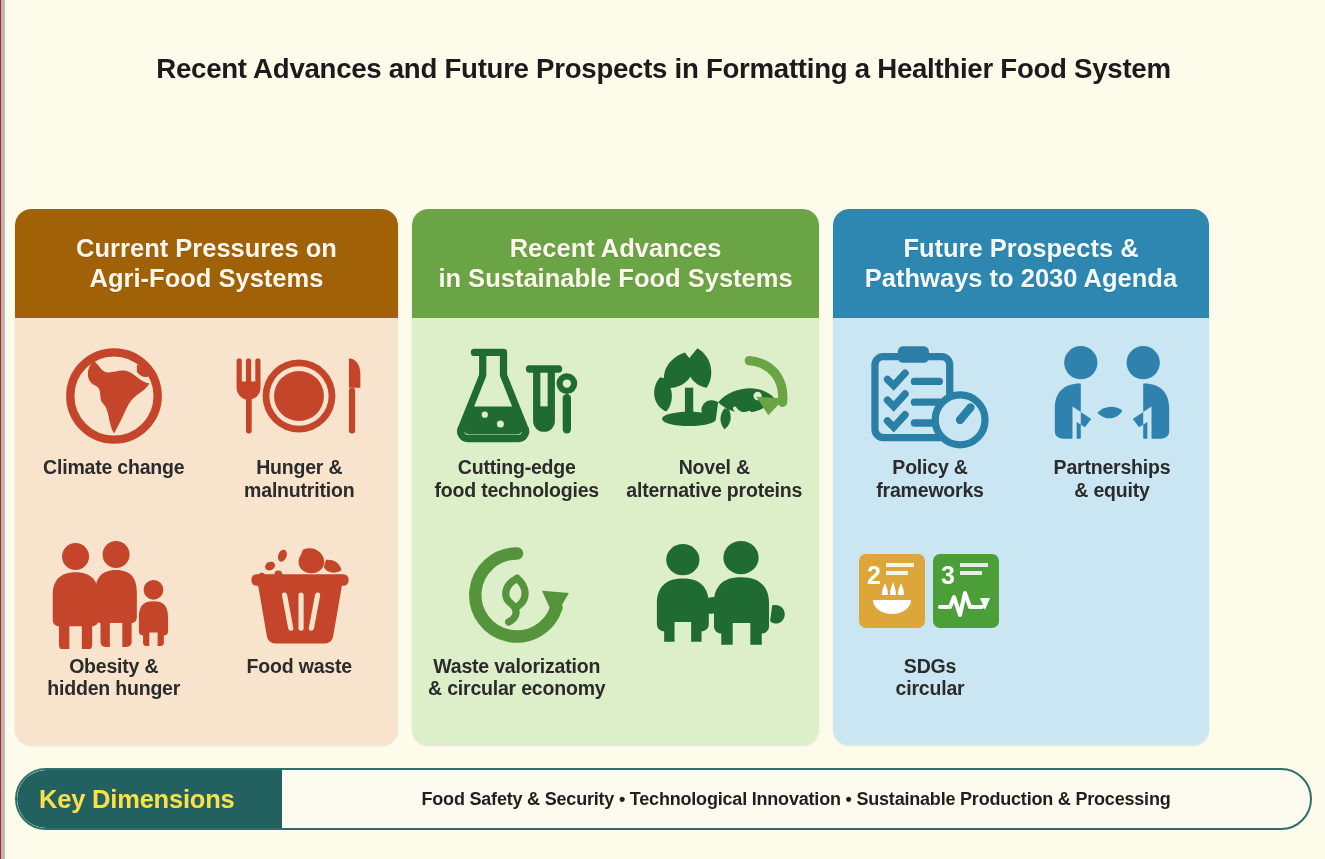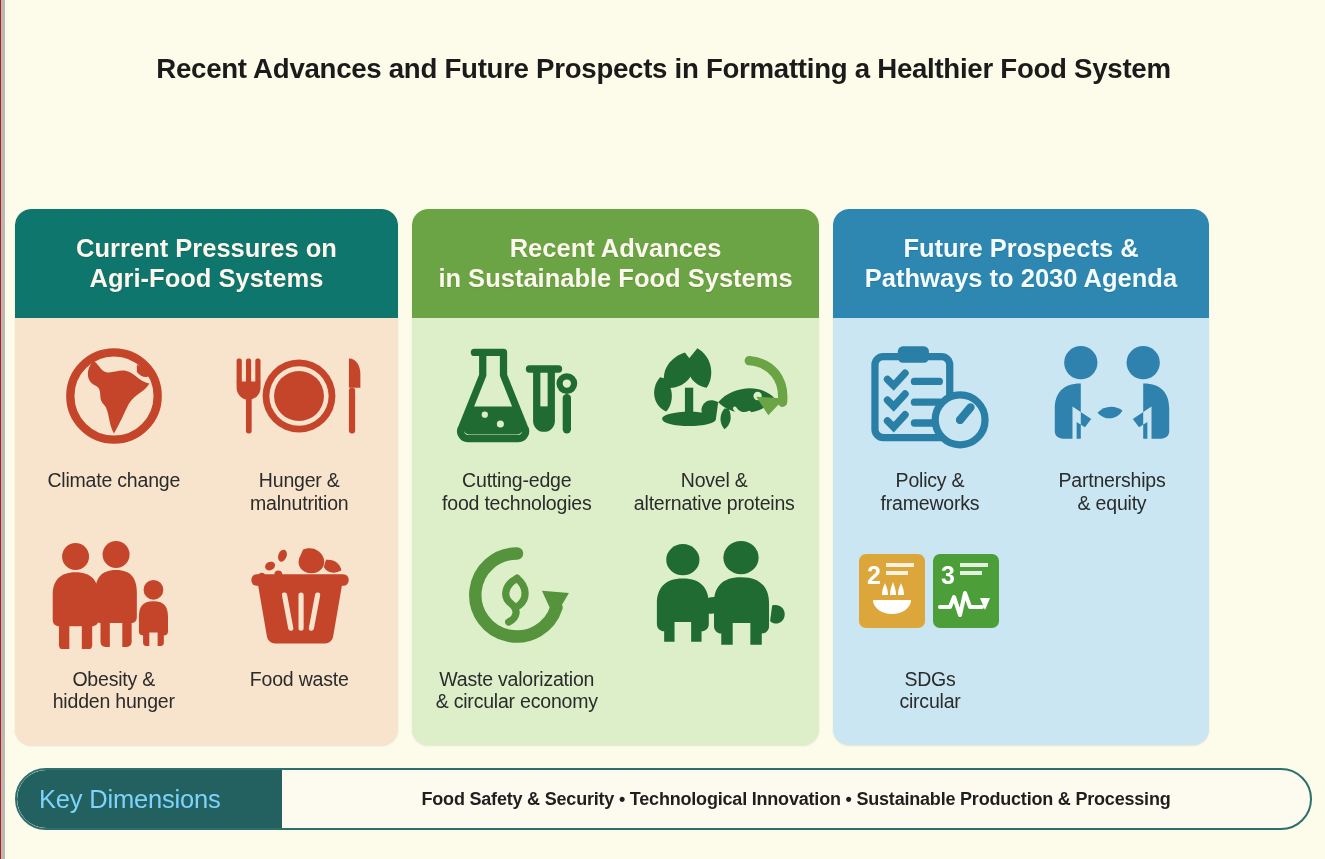--- a/index.html
+++ b/index.html
@@ -66,21 +66,21 @@
 
   .col-head {
     height: 109px;
     display: flex;
     align-items: center;
     justify-content: center;
     text-align: center;
     padding: 0 12px;
     border-radius: 16px 16px 0 0;
   }
-  .col-1 .col-head { background: #0f766e; }
+  .col-1 .col-head { background: #a16207; }
   .col-2 .col-head { background: #6aa444; }
   .col-3 .col-head { background: #2d87b0; }
 
   .col-head-text {
     color: #fdf6ec;
     font-size: 25.5px;
     font-weight: bold;
     line-height: 1.17;
     white-space: pre-line;
     text-shadow: 0 1px 1px rgba(0,0,0,0.12);
@@ -102,24 +102,24 @@
     justify-content: flex-start;
     padding-top: 6px;
   }
   .cell-icon {
     height: 112px;
     display: flex;
     align-items: center;
     justify-content: center;
   }
   .cell-label {
-    margin-top: 17px;
+    margin-top: 4px;
     text-align: center;
     font-size: 19.5px;
-    font-weight: normal;
+    font-weight: bold;
     line-height: 1.16;
     color: #2b2b2b;
     white-space: pre-line;
     letter-spacing: -0.2px;
   }
   .cell-label.artifact {
     text-shadow: 1.5px 0 0 #2b2b2b, -1.5px 0 0 rgba(43,43,43,0.75),
                  3px 0 0 rgba(43,43,43,0.35);
   }
 
@@ -138,23 +138,23 @@
   }
   .footer-badge {
     width: 265px;
     background: #22615f;
     display: flex;
     align-items: center;
     padding-left: 22px;
     border-radius: 29px 0 0 29px;
   }
   .footer-badge-text {
-    color: #7dd3fc;
+    color: #fde047;
     font-size: 25.5px;
-    font-weight: normal;
+    font-weight: bold;
     letter-spacing: -0.2px;
   }
   .footer-items {
     flex: 1;
     display: flex;
     align-items: center;
     justify-content: center;
     padding: 0 14px;
   }
   .footer-items-text {

